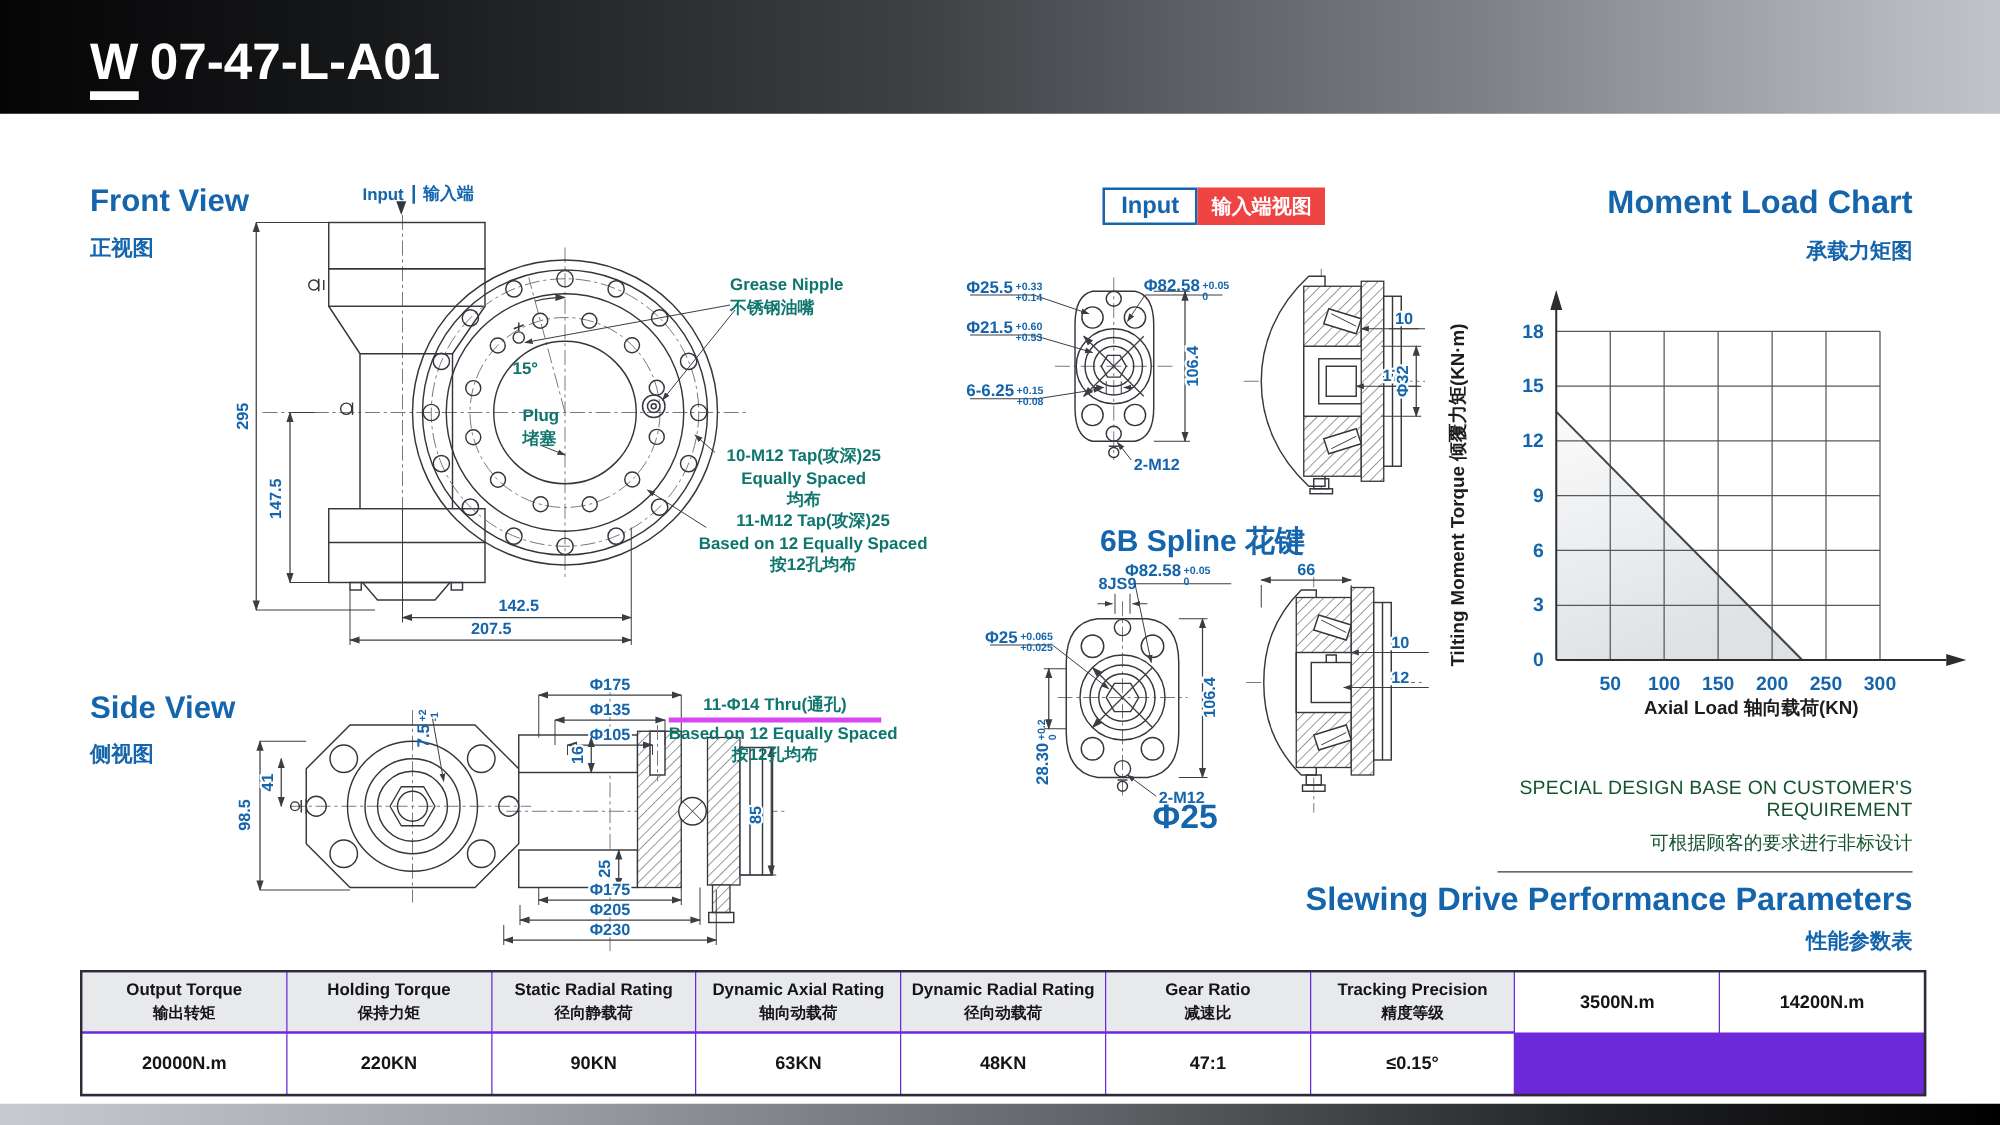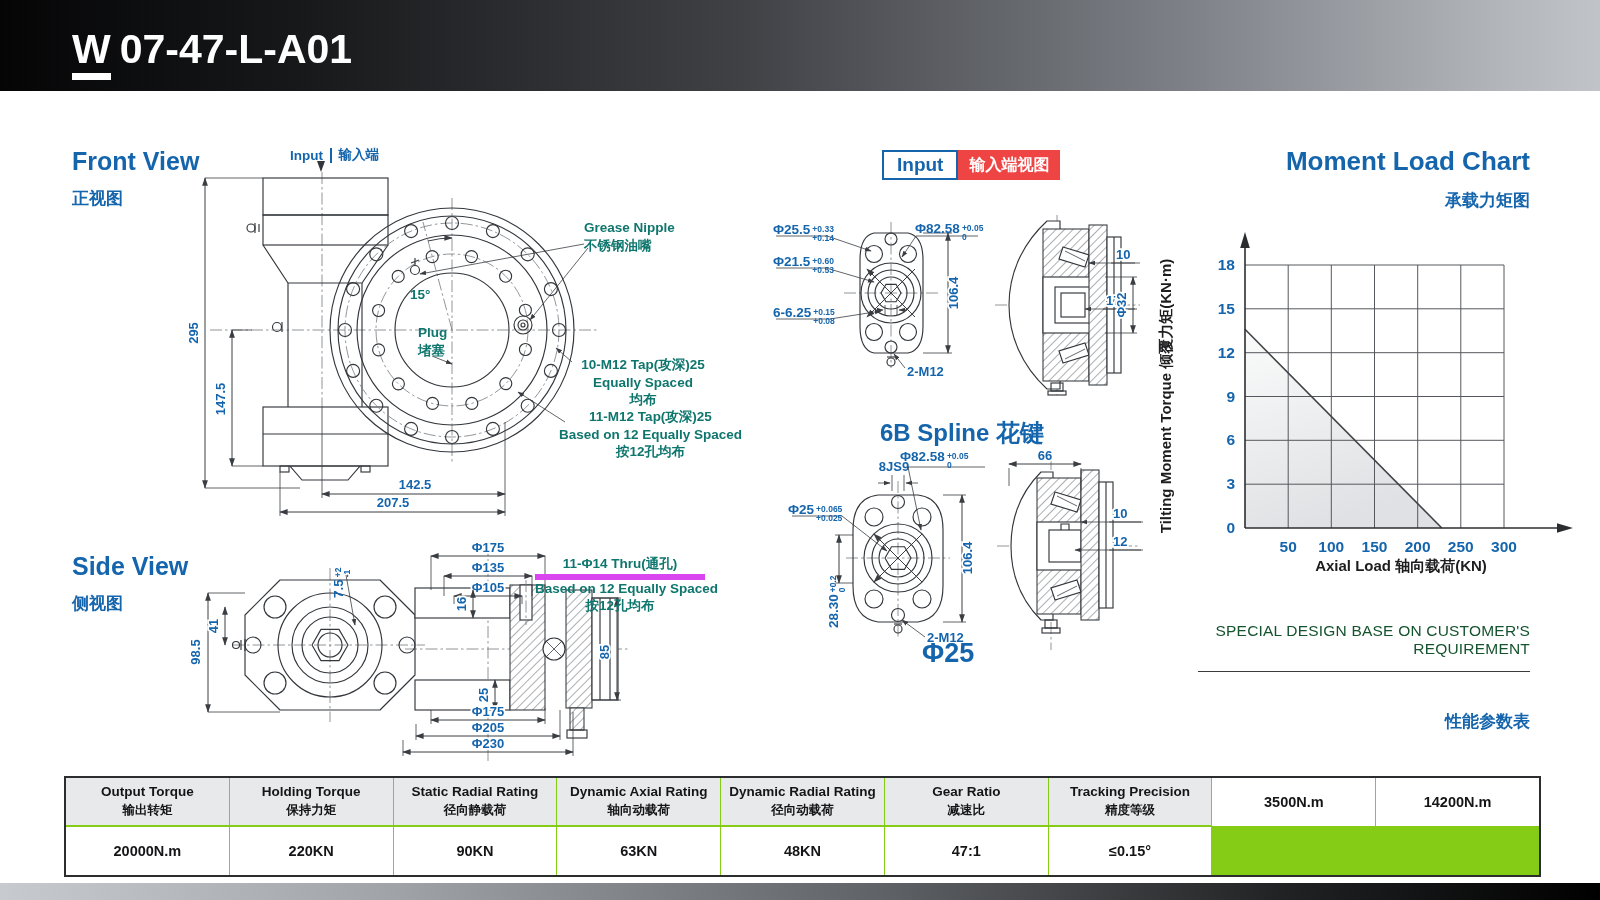--- a/index.html
+++ b/index.html
@@ -51,21 +51,21 @@
   
   .special{position:absolute;right:70px;top:622px;text-align:right;color:#14532d;width:332px;
        border-bottom:1.5px solid #3a3a3c;padding-bottom:13px;}
   .special .en{font-size:15.5px;letter-spacing:.2px;}
   .special .zh{font-size:15px;margin-top:7px;}
   .perf-head{position:absolute;right:70px;top:704px;text-align:right;}
   .perf-head .t{color:#1565ad;font-size:26px;font-weight:700;}
   .perf-head .z{color:#1565ad;font-size:17px;font-weight:700;margin-top:6px;}
   
   .ptable{position:absolute;left:64px;top:776px;width:1473px;border:2px solid #2b2d2f;
-       display:grid;grid-template-columns:repeat(9,1fr);background:#84cc16;grid-gap:1px;}
+       display:grid;grid-template-columns:repeat(9,1fr);background:#6d28d9;grid-gap:1px;}
   .ptable .hc{background:#e8e9ea;height:47px;display:flex;flex-direction:column;align-items:center;
        justify-content:center;text-align:center;}
   .ptable .hc .en{font-size:13.5px;font-weight:700;color:#151517;}
   .ptable .hc .zh{font-size:12.5px;font-weight:700;color:#151517;margin-top:3px;}
   .ptable .vc{background:#fff;height:48px;display:flex;align-items:center;justify-content:center;
        font-size:14.5px;font-weight:700;color:#151517;}
   .big-cap{position:absolute;left:922px;top:638px;color:#1565ad;font-size:27px;font-weight:700;}
   .spline-title{position:absolute;left:880px;top:405px;color:#1565ad;font-size:24px;font-weight:600;margin-top:12px;}
 </style>
 </head>
@@ -288,21 +288,21 @@
   <text class="dt" x="338" y="208" text-anchor="middle">Φ230</text>
 </svg>
 
 <div class="dim rot" style="left:331px;top:598px">
   <span>7.5</span><span class="tol">
       <i>+2</i>
       <i>-1</i>
     </span>
 </div>
 <div class="lbl center" style="left:535px;top:555px;width:170px">
-  <div style="border-bottom:6px solid #d946ef;padding-bottom:1px">11-Φ14 Thru(通孔)</div>
+  <div style="border-bottom:4px solid #d946ef;padding-bottom:1px">11-Φ14 Thru(通孔)</div>
   <div>Based on 12 Equally Spaced</div>
   <div>按12孔均布</div>
 </div>
 
 <div class="badge">
   <div class="en">Input</div>
   <div class="zh">输入端视图</div>
 </div>
 
 <svg style="left:770px;top:210px" width="215" height="185" viewBox="0 0 215 185">
@@ -518,23 +518,25 @@
     <text class="tick" x="262.7" y="340">200</text>
     <text class="tick" x="305.8" y="340">250</text>
     <text class="tick" x="349" y="340">300</text>
   </g>
   <text class="axlbl" transform="rotate(-90 16 184)" x="16" y="184" text-anchor="middle">Tilting  Moment  Torque 倾覆力矩(KN·m)</text>
   <text class="axlbl" x="246" y="359" text-anchor="middle">Axial  Load 轴向载荷(KN)</text>
 </svg>
 
 <div class="special">
   <div class="en">SPECIAL DESIGN BASE ON CUSTOMER'S REQUIREMENT</div>
+  <div class="zh">可根据顾客的要求进行非标设计</div>
 </div>
 
 <div class="perf-head">
+  <div class="t">Slewing Drive Performance Parameters</div>
   <div class="z">性能参数表</div>
 </div>
 
 <div class="ptable">
   <div class="hc">
       <span class="en">Output Torque</span>
       <span class="zh">输出转矩</span>
     </div>
   <div class="hc">
       <span class="en">Holding Torque</span>

